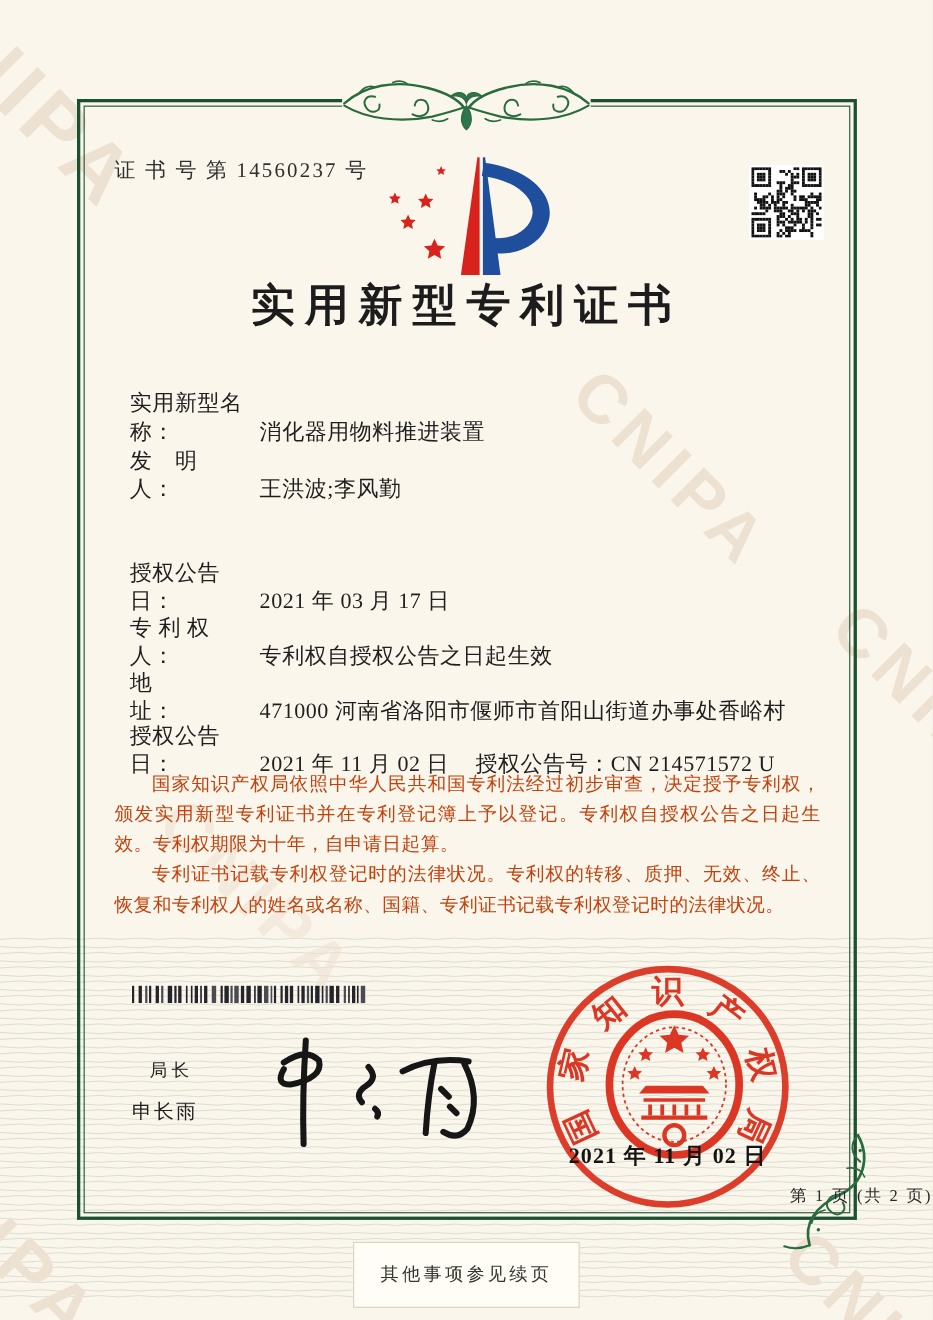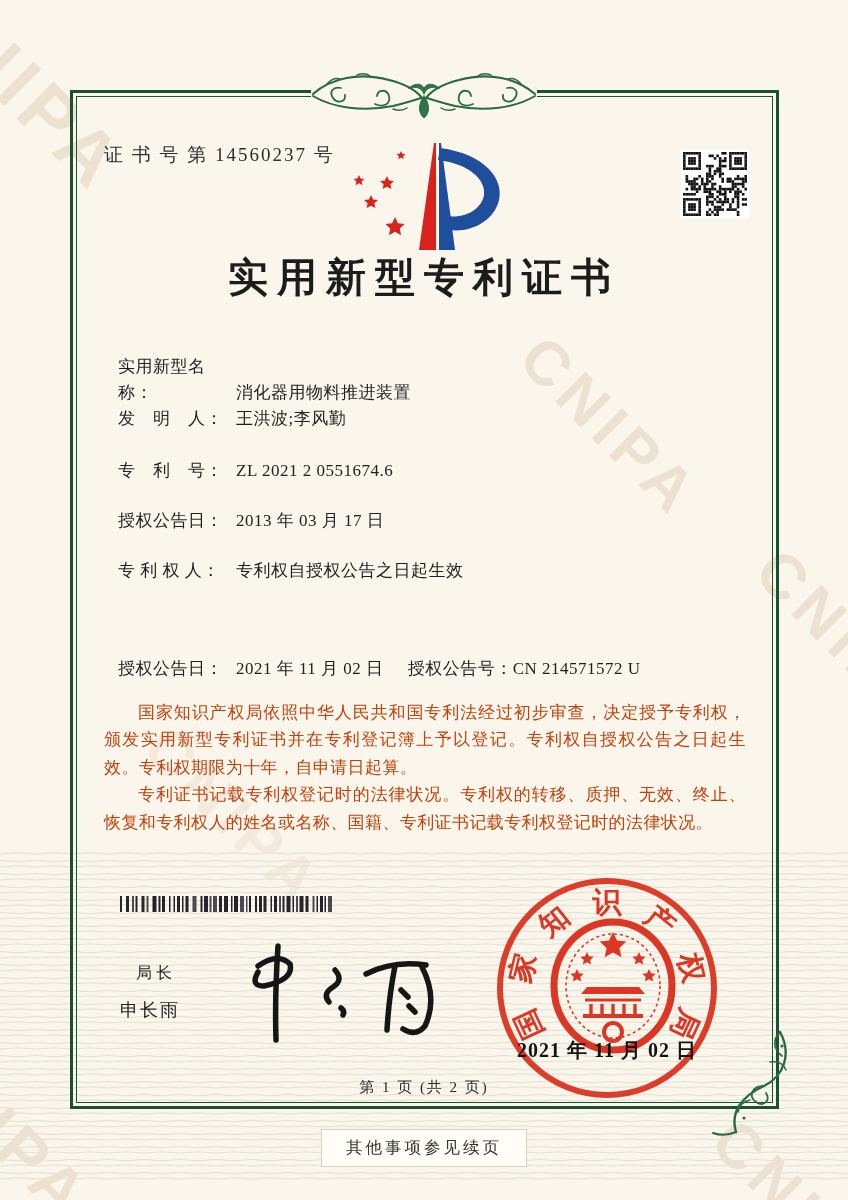--- a/index.html
+++ b/index.html
@@ -29,21 +29,21 @@
   .ornament-corner { position:absolute; left:710px; top:1028px; z-index:3; }
   
   .content { position:absolute; inset:0; z-index:3; }
   .cert-number { position:absolute; left:104px; top:142px; font-size:19px; letter-spacing:2px; color:#2e2e2e; }
   .logo { position:absolute; left:348px; top:138px; }
   .qr { position:absolute; left:681px; top:150px; width:68px; height:68px; background:#ffffff; padding:2px; }
   .title {
     position:absolute; left:0; width:100%; top:250px; text-align:center;
     font-size:40px; font-weight:700; letter-spacing:9px; color:#1c1c1c;
   }
-  .field-row { position:absolute; left:118px; font-size:17px; letter-spacing:.5px; line-height:26px; color:#1f1f1f; }
+  .field-row { position:absolute; left:118px; font-size:20px; letter-spacing:.5px; line-height:26px; color:#1f1f1f; }
   .field-label { display:inline-block; width:118px; }
   .field-label2 { display:inline-block; margin-left:24px; }
   .body-text {
     position:absolute; left:104px; top:699px; width:642px;
     font-size:17px; line-height:27.4px; text-align:justify; color:#c2410c; letter-spacing:.4px;
   }
   .body-text p { text-indent:2em; }
   .barcode { position:absolute; left:120px; top:896px; }
   .commissioner-title { position:absolute; left:136px; top:963px; font-size:16px; letter-spacing:4px; color:#222; }
   .commissioner-name  { position:absolute; left:120px; top:998px; font-size:18px; letter-spacing:2px; color:#222; }
@@ -56,24 +56,24 @@
   .seal-char {
     position:absolute; font-size:29px; font-weight:700; color:rgba(218,44,26,.95);
     font-family:"Liberation Serif","DejaVu Serif",serif; line-height:1;
   }
   .seal-emblem { position:absolute; left:44px; top:30px; }
   .seal-date {
     position:absolute; left:-14px; right:-14px; top:153px; text-align:center;
     font-size:20px; font-weight:700; color:#141414; letter-spacing:1px;
     font-family:"Liberation Serif","DejaVu Serif",serif;
   }
-  .page-footer { position:absolute; left:0; width:100%; top:1078px; text-align:center; font-size:15px; letter-spacing:2px; color:#2a2a2a; z-index:3; }
+  .page-footer { position:absolute; left:0; width:100%; top:1078px; text-align:right; font-size:15px; letter-spacing:2px; color:#2a2a2a; z-index:3; }
   .note-box {
     position:absolute; left:50%; transform:translateX(-50%); top:1129px; z-index:3;
-    background:#fffdf6; border:1px solid #d9d0bf; padding:7px 24px;
+    background:#fffdf6; border:1px solid #d9d0bf; padding:18px 24px;
     font-size:16.5px; letter-spacing:3px; color:#33332f;
   }
   svg { display:block; }
 </style>
 </head>
 <body>
 
 <div class="page">
 
   <svg class="waves" width="848" height="330" id="waves">
@@ -483,28 +483,28 @@
       </svg>
 
     <div class="title">实用新型专利证书</div>
 
     <div class="field-row" style="top:354px">
       <span class="field-label">实用新型名称：</span><span>消化器用物料推进装置</span>
     </div>
     <div class="field-row" style="top:406px">
       <span class="field-label">发　明　人：</span><span>王洪波;李风勤</span>
     </div>
-    <div class="field-row" style="top:458px">
-      <span class="field-label">专　利　号：</span><span>ZL 2021 2 0551674.6</span>
-    </div>
     <div class="field-row" style="top:508px">
-      <span class="field-label">授权公告日：</span><span>2013 年 03 月 17 日</span>
+      <span class="field-label">授权公告日：</span><span>2021 年 03 月 17 日</span>
     </div>
     <div class="field-row" style="top:558px">
       <span class="field-label">专 利 权 人：</span><span>专利权自授权公告之日起生效</span>
+    </div>
+    <div class="field-row" style="top:608px">
+      <span class="field-label">地　　　址：</span><span>471000 河南省洛阳市偃师市首阳山街道办事处香峪村</span>
     </div>
     <div class="field-row" style="top:656px">
       <span class="field-label">授权公告日：</span><span>2021 年 11 月 02 日</span><span class="field-label2">授权公告号：</span><span>CN 214571572 U</span>
     </div>
 
     <div class="body-text">
       <p>国家知识产权局依照中华人民共和国专利法经过初步审查，决定授予专利权，颁发实用新型专利证书并在专利登记簿上予以登记。专利权自授权公告之日起生效。专利权期限为十年，自申请日起算。</p>
       <p>专利证书记载专利权登记时的法律状况。专利权的转移、质押、无效、终止、恢复和专利权人的姓名或名称、国籍、专利证书记载专利权登记时的法律状况。</p>
     </div>
 

